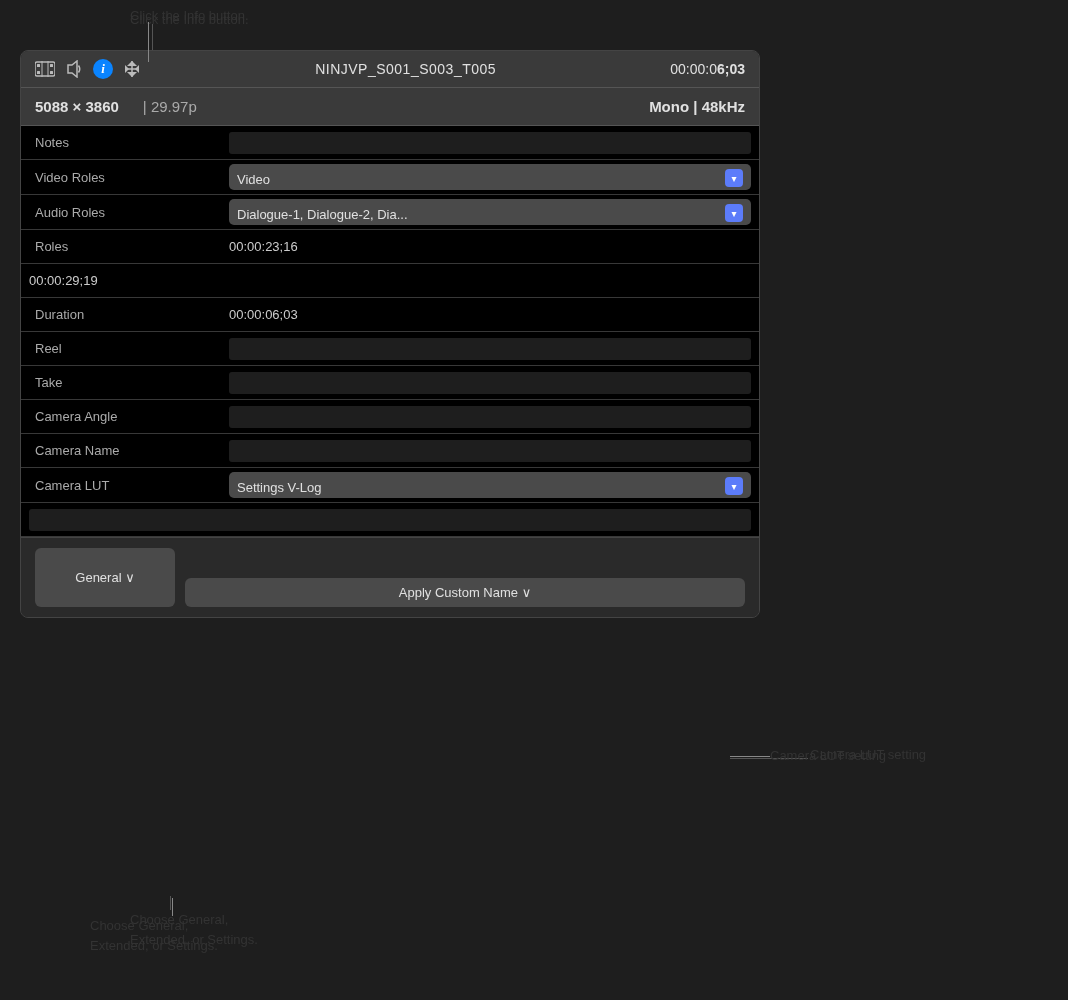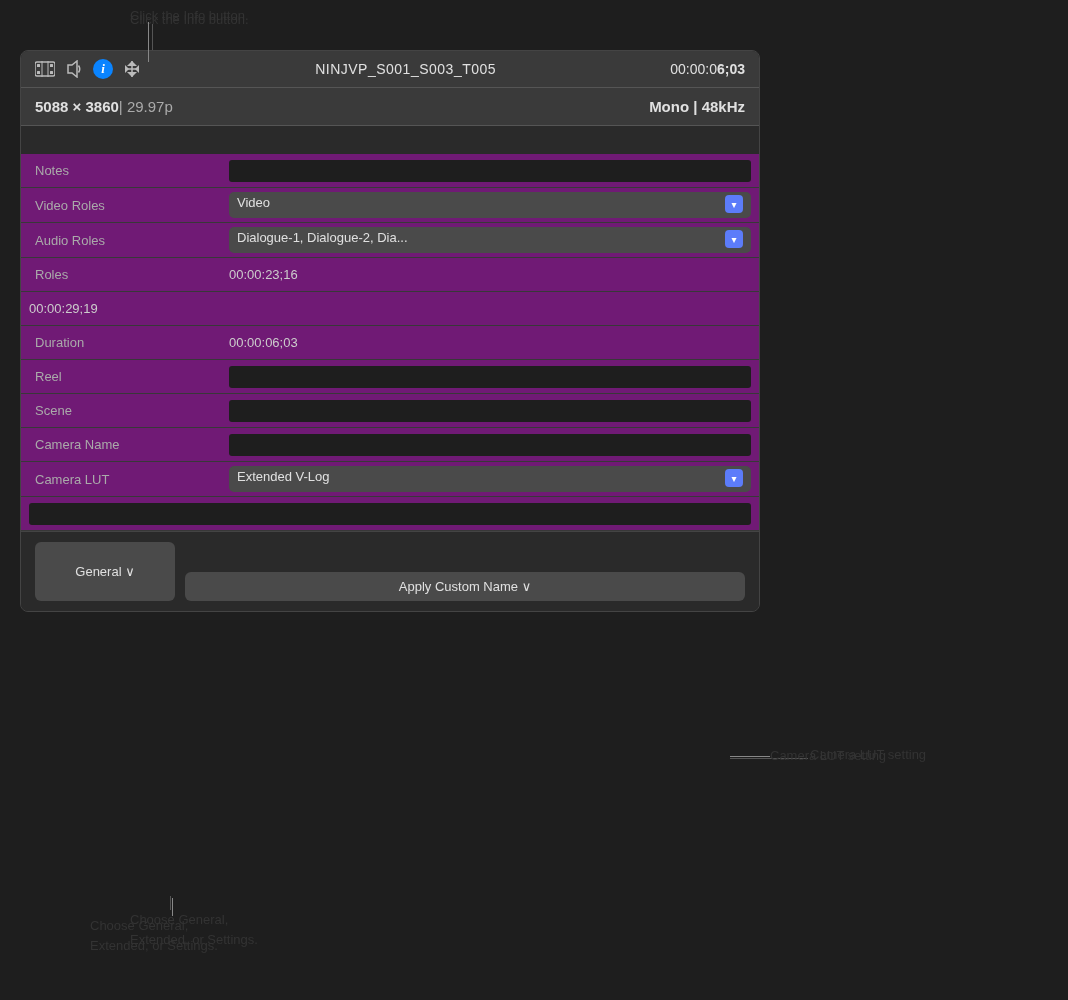--- a/index.html
+++ b/index.html
@@ -88,22 +88,21 @@
 
     .info-bar-right {
       font-size: 15px;
       font-weight: 700;
       color: #e0e0e0;
       text-align: right;
     }
 
     
     .properties {
-      background: #701a75;
-      margin-top: 28px;
+      background: #000000;
     }
 
     .prop-row {
       display: flex;
       align-items: center;
       border-bottom: 1px solid #383838;
       min-height: 34px;
     }
 
     .prop-label {
@@ -130,21 +129,21 @@
       height: 26px;
     }
 
     .prop-text {
       color: #ccc;
       font-size: 13px;
     }
 
     .prop-dropdown {
       display: flex;
-      align-items: flex-start;
+      align-items: flex-end;
       background: #4a4a4a;
       border-radius: 5px;
       padding: 3px 8px;
       width: 100%;
       justify-content: space-between;
       cursor: pointer;
       height: 26px;
     }
 
     .prop-dropdown span {
@@ -264,21 +263,21 @@
       </svg>
     </span>
     <div class="toolbar-title">NINJVP_S001_S003_T005</div>
     <div class="toolbar-timecode">
       <span>00:00:0</span><span style="color:#e0e0e0; font-weight:bold;">6;03</span>
     </div>
   </div>
 
   <div class="info-bar">
     <div class="info-bar-left">
-      <span>5088 × 3860</span><span style="font-weight:400; color:#aaa;">| 29.97p</span>
+      <span>5088 × 3860</span><span style="font-weight:400; color:#aaa;padding-left:24px;">| 29.97p</span>
     </div>
     <div class="info-bar-right">Mono | 48kHz</div>
   </div>
 
   <div class="properties" id="props-container">
   <div class="prop-row">
         <div class="prop-label">Notes</div>
         <div class="prop-value">
           <div class="prop-input" contenteditable="false" style="background: rgb(30, 30, 30); border-radius: 3px; height: 22px;"></div>
         </div>
@@ -312,36 +311,42 @@
         <div class="prop-label">Duration</div>
         <div class="prop-value"><span class="prop-text">00:00:06;03</span></div>
       </div>
       <div class="prop-row">
         <div class="prop-label">Reel</div>
         <div class="prop-value">
           <div class="prop-input" contenteditable="false" style="background: rgb(30, 30, 30); border-radius: 3px; height: 22px;"></div>
         </div>
       </div>
       <div class="prop-row">
-        <div class="prop-label">Scene</div>
+        <div class="prop-label">Take</div>
+        <div class="prop-value">
+          <div class="prop-input" contenteditable="false" style="background: rgb(30, 30, 30); border-radius: 3px; height: 22px;"></div>
+        </div>
+      </div>
+      <div class="prop-row">
+        <div class="prop-label">Camera Angle</div>
         <div class="prop-value">
           <div class="prop-input" contenteditable="false" style="background: rgb(30, 30, 30); border-radius: 3px; height: 22px;"></div>
         </div>
       </div>
       <div class="prop-row">
         <div class="prop-label">Camera Name</div>
         <div class="prop-value">
           <div class="prop-input" contenteditable="false" style="background: rgb(30, 30, 30); border-radius: 3px; height: 22px;"></div>
         </div>
       </div>
       <div class="prop-row">
         <div class="prop-label">Camera LUT</div>
         <div class="prop-value">
           <div class="prop-dropdown">
-            <span>Extended V-Log</span>
+            <span>Settings V-Log</span>
             <div class="dropdown-chevron">▾</div>
           </div>
         </div>
       </div>
       <div class="prop-row">
         <div class="prop-value">
           <div class="prop-input" contenteditable="false" style="background: rgb(30, 30, 30); border-radius: 3px; height: 22px;"></div>
         </div>
       </div>
     </div>

